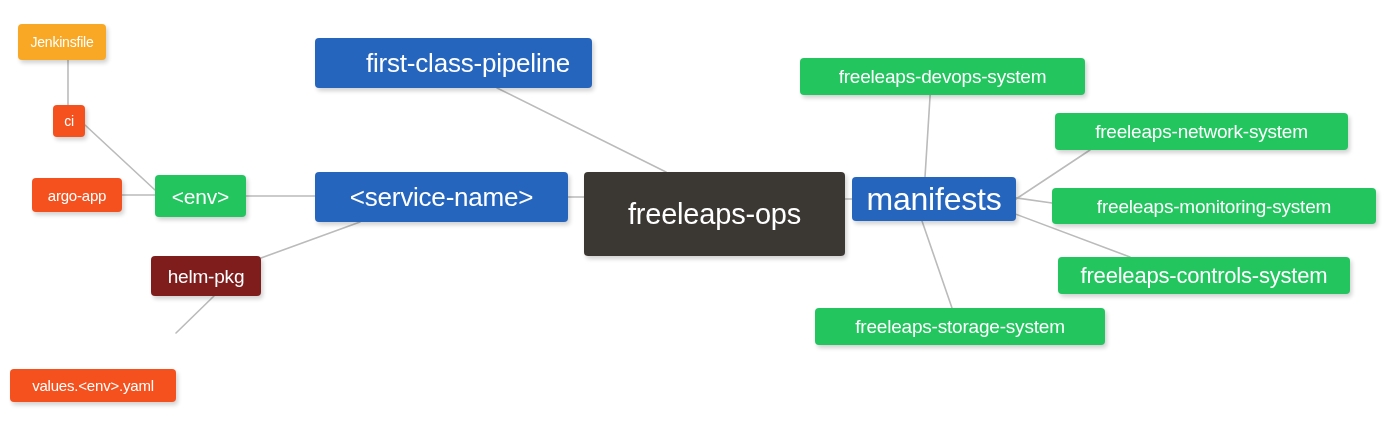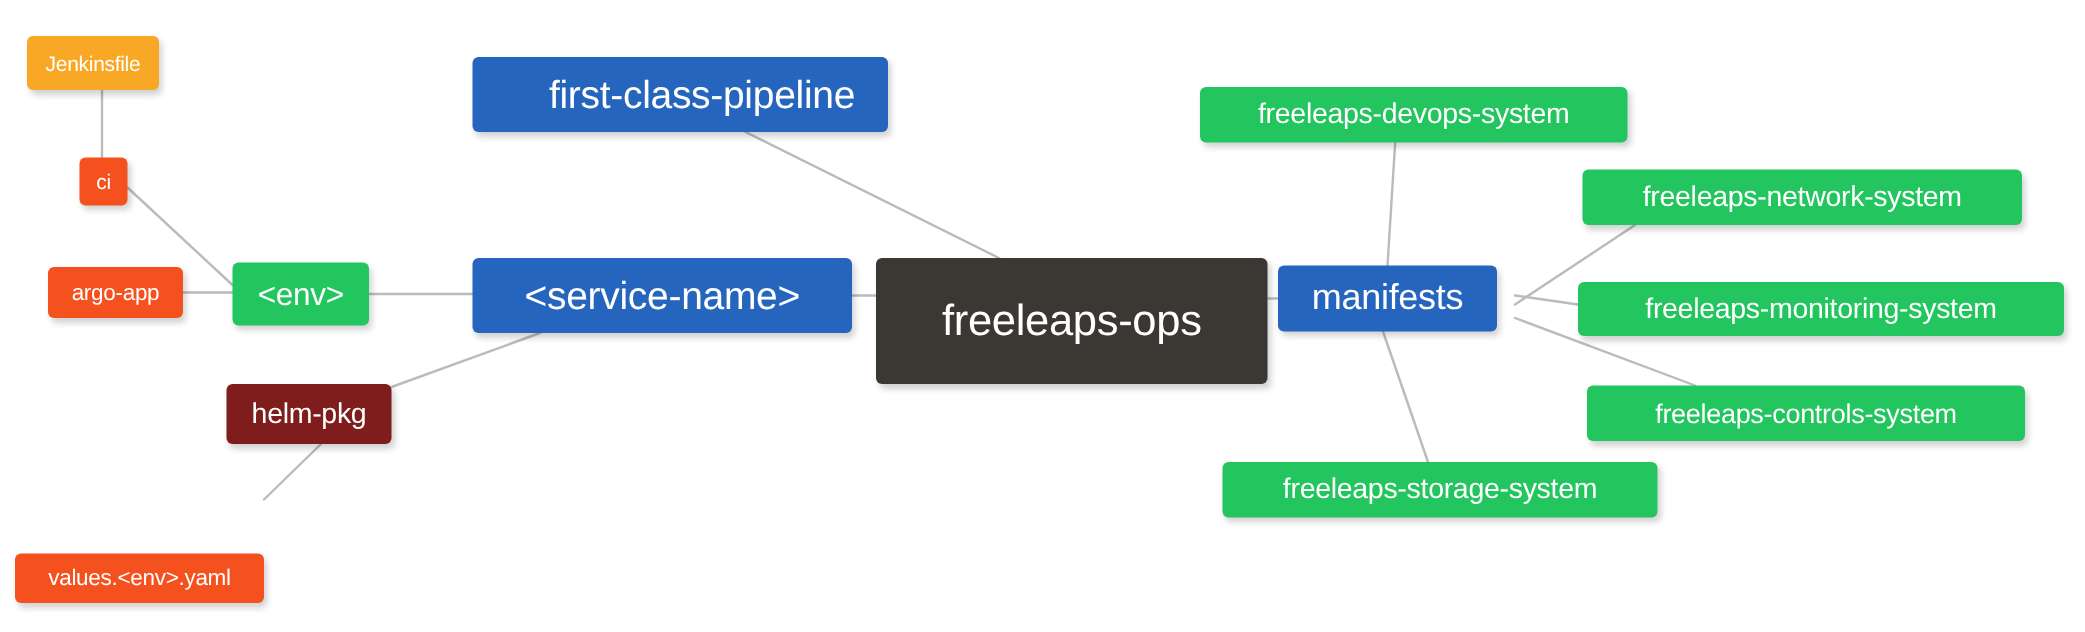--- a/index.html
+++ b/index.html
@@ -83,31 +83,31 @@
     </div>
     <div class="node" style="left: 315px; top: 172px; width: 253px; height: 50px; background: rgb(37, 101, 190); font-size: 26px;">
       <span class="node-label">&lt;service-name&gt;</span>
     </div>
     <div class="node" style="left: 315px; top: 38px; width: 277px; height: 50px; background: rgb(37, 101, 190); font-size: 26px; padding-left: 29px;">
       <span class="node-label">first-class-pipeline</span>
     </div>
     <div class="node" style="left: 584px; top: 172px; width: 261px; height: 84px; background: rgb(59, 55, 51); font-size: 29px;">
       <span class="node-label">freeleaps-ops</span>
     </div>
-    <div class="node" style="left: 852px; top: 177px; width: 146px; height: 44px; background: rgb(37, 101, 190); font-size: 24px;">
+    <div class="node" style="left: 852px; top: 177px; width: 164px; height: 44px; background: rgb(37, 101, 190); font-size: 32px;">
       <span class="node-label">manifests</span>
     </div>
     <div class="node" style="left: 800px; top: 28px; width: 285px; height: 37px; background: rgb(34, 197, 94); font-size: 19px; margin-top: 30px;">
       <span class="node-label">freeleaps-devops-system</span>
     </div>
     <div class="node" style="left: 1052px; top: 188px; width: 324px; height: 36px; background: rgb(34, 197, 94); font-size: 19px;">
       <span class="node-label">freeleaps-monitoring-system</span>
     </div>
     <div class="node" style="left: 1055px; top: 113px; width: 293px; height: 37px; background: rgb(34, 197, 94); font-size: 19px;">
       <span class="node-label">freeleaps-network-system</span>
     </div>
-    <div class="node" style="left: 1058px; top: 257px; width: 292px; height: 37px; background: rgb(34, 197, 94); font-size: 18px;">
+    <div class="node" style="left: 1058px; top: 257px; width: 292px; height: 37px; background: rgb(34, 197, 94); font-size: 22px;">
       <span class="node-label">freeleaps-controls-system</span>
     </div>
     <div class="node" style="left: 815px; top: 308px; width: 290px; height: 37px; background: rgb(34, 197, 94); font-size: 19px;">
       <span class="node-label">freeleaps-storage-system</span>
     </div>
   </div>
 
 </body></html>

